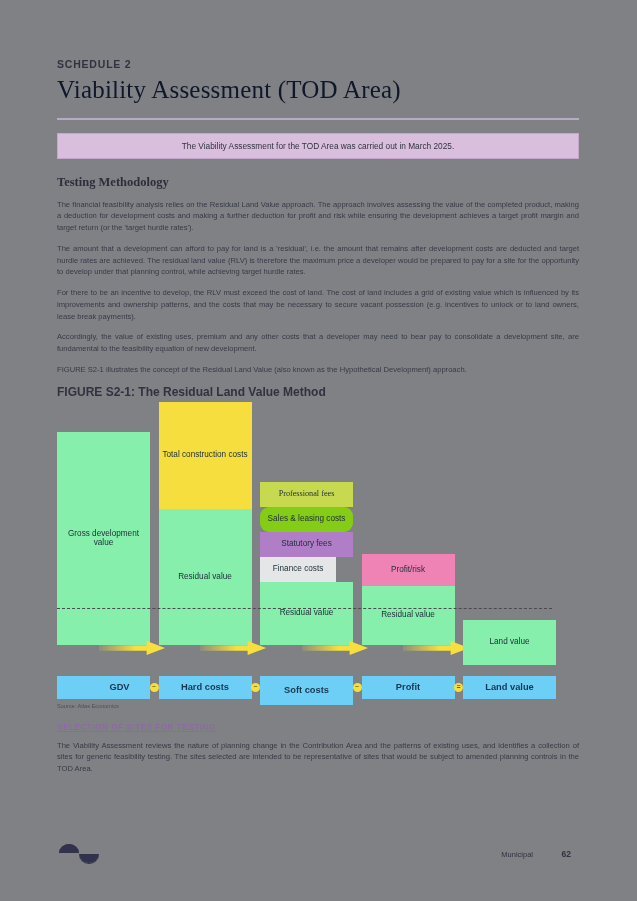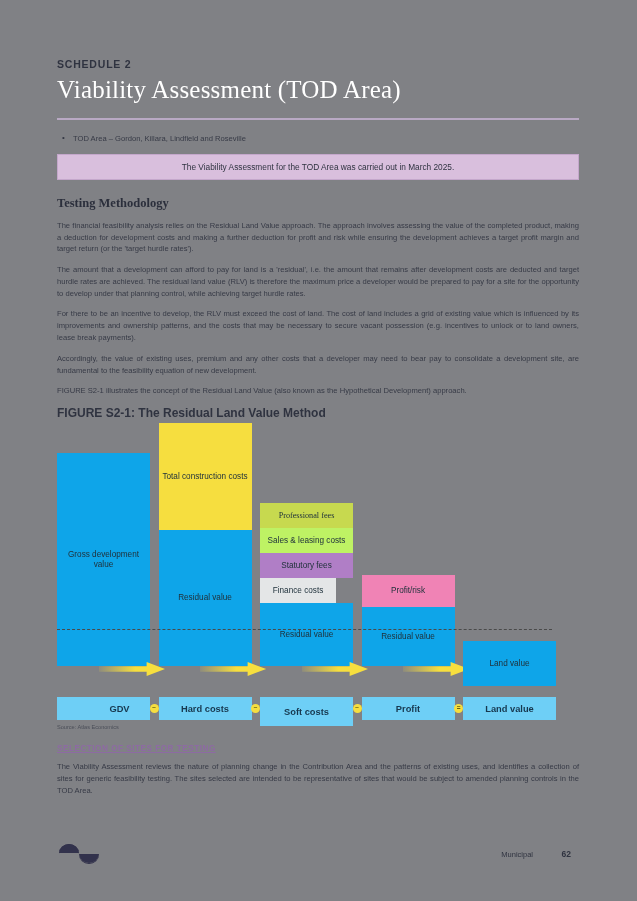--- a/index.html
+++ b/index.html
@@ -32,21 +32,21 @@
     font-size: 10.5px;
     font-weight: bold;
     letter-spacing: 0.8px;
     color: #2f3340;
     margin-bottom: 6px;
   }
   .page-title {
     font-family: "Liberation Serif", serif;
     font-size: 25px;
     font-weight: normal;
-    color: #ffffff;
+    color: #0f172a;
     letter-spacing: 0.2px;
     line-height: 1.1;
     margin: 0 0 14px 0;
   }
   .title-rule {
     height: 2px;
     background: #b9a9c4;
     width: 522px;
     margin-bottom: 13px;
   }
@@ -120,24 +120,24 @@
     align-items: center;
     justify-content: center;
     text-align: center;
     font-size: 8.2px;
     line-height: 1.15;
     color: #20323c;
     font-weight: normal;
     padding: 1px 2px;
     overflow: hidden;
   }
-  .seg.teal { background: #0ea5e9; }
+  .seg.teal { background: #86efac; }
   .seg.yellow { background: #f6de3f; }
   .seg.green { background: #c7d94f; font-family: Liberation Serif, serif; }
-  .seg.red { background: #bef264; }
+  .seg.red { background: #84cc16; border-radius: 9px; }
   .seg.purple { background: #b07ec6; }
   .seg.grey { background: #e4e6e7; }
   .seg.pink { background: #f083b5; }
   .label-box {
     position: absolute;
     background: #6ecff6;
     box-sizing: border-box;
     display: flex;
     align-items: center;
     justify-content: center;
@@ -221,23 +221,20 @@
 
   <div class="content">
 
     <div class="schedule-label">SCHEDULE 2</div>
 
     <h1 class="page-title">Viability Assessment (TOD Area)</h1>
 
     <div class="title-rule"></div>
 
 
-    <ul class="bullets">
-      <li>TOD Area – Gordon, Killara, Lindfield and Roseville</li>
-    </ul>
 
     <div class="callout">The Viability Assessment for the TOD Area was carried out in March 2025.</div>
 
     <h2 class="section-heading">Testing Methodology</h2>
 
     <p class="body-text">The financial feasibility analysis relies on the Residual Land Value approach. The approach involves assessing the value of the completed product, making a deduction for development costs and making a further deduction for profit and risk while ensuring the development achieves a target profit margin and target return (or the 'target hurdle rates').</p>
     <p class="body-text">The amount that a development can afford to pay for land is a 'residual', i.e. the amount that remains after development costs are deducted and target hurdle rates are achieved. The residual land value (RLV) is therefore the maximum price a developer would be prepared to pay for a site for the opportunity to develop under that planning control, while achieving target hurdle rates.</p>
     <p class="body-text">For there to be an incentive to develop, the RLV must exceed the cost of land. The cost of land includes a grid of existing value which is influenced by its improvements and ownership patterns, and the costs that may be necessary to secure vacant possession (e.g. incentives to unlock or to land owners, lease break payments).</p>
     <p class="body-text">Accordingly, the value of existing uses, premium and any other costs that a developer may need to bear pay to consolidate a development site, are fundamental to the feasibility equation of new development.</p>
     <p class="body-text">FIGURE S2-1 illustrates the concept of the Residual Land Value (also known as the Hypothetical Development) approach.</p>

